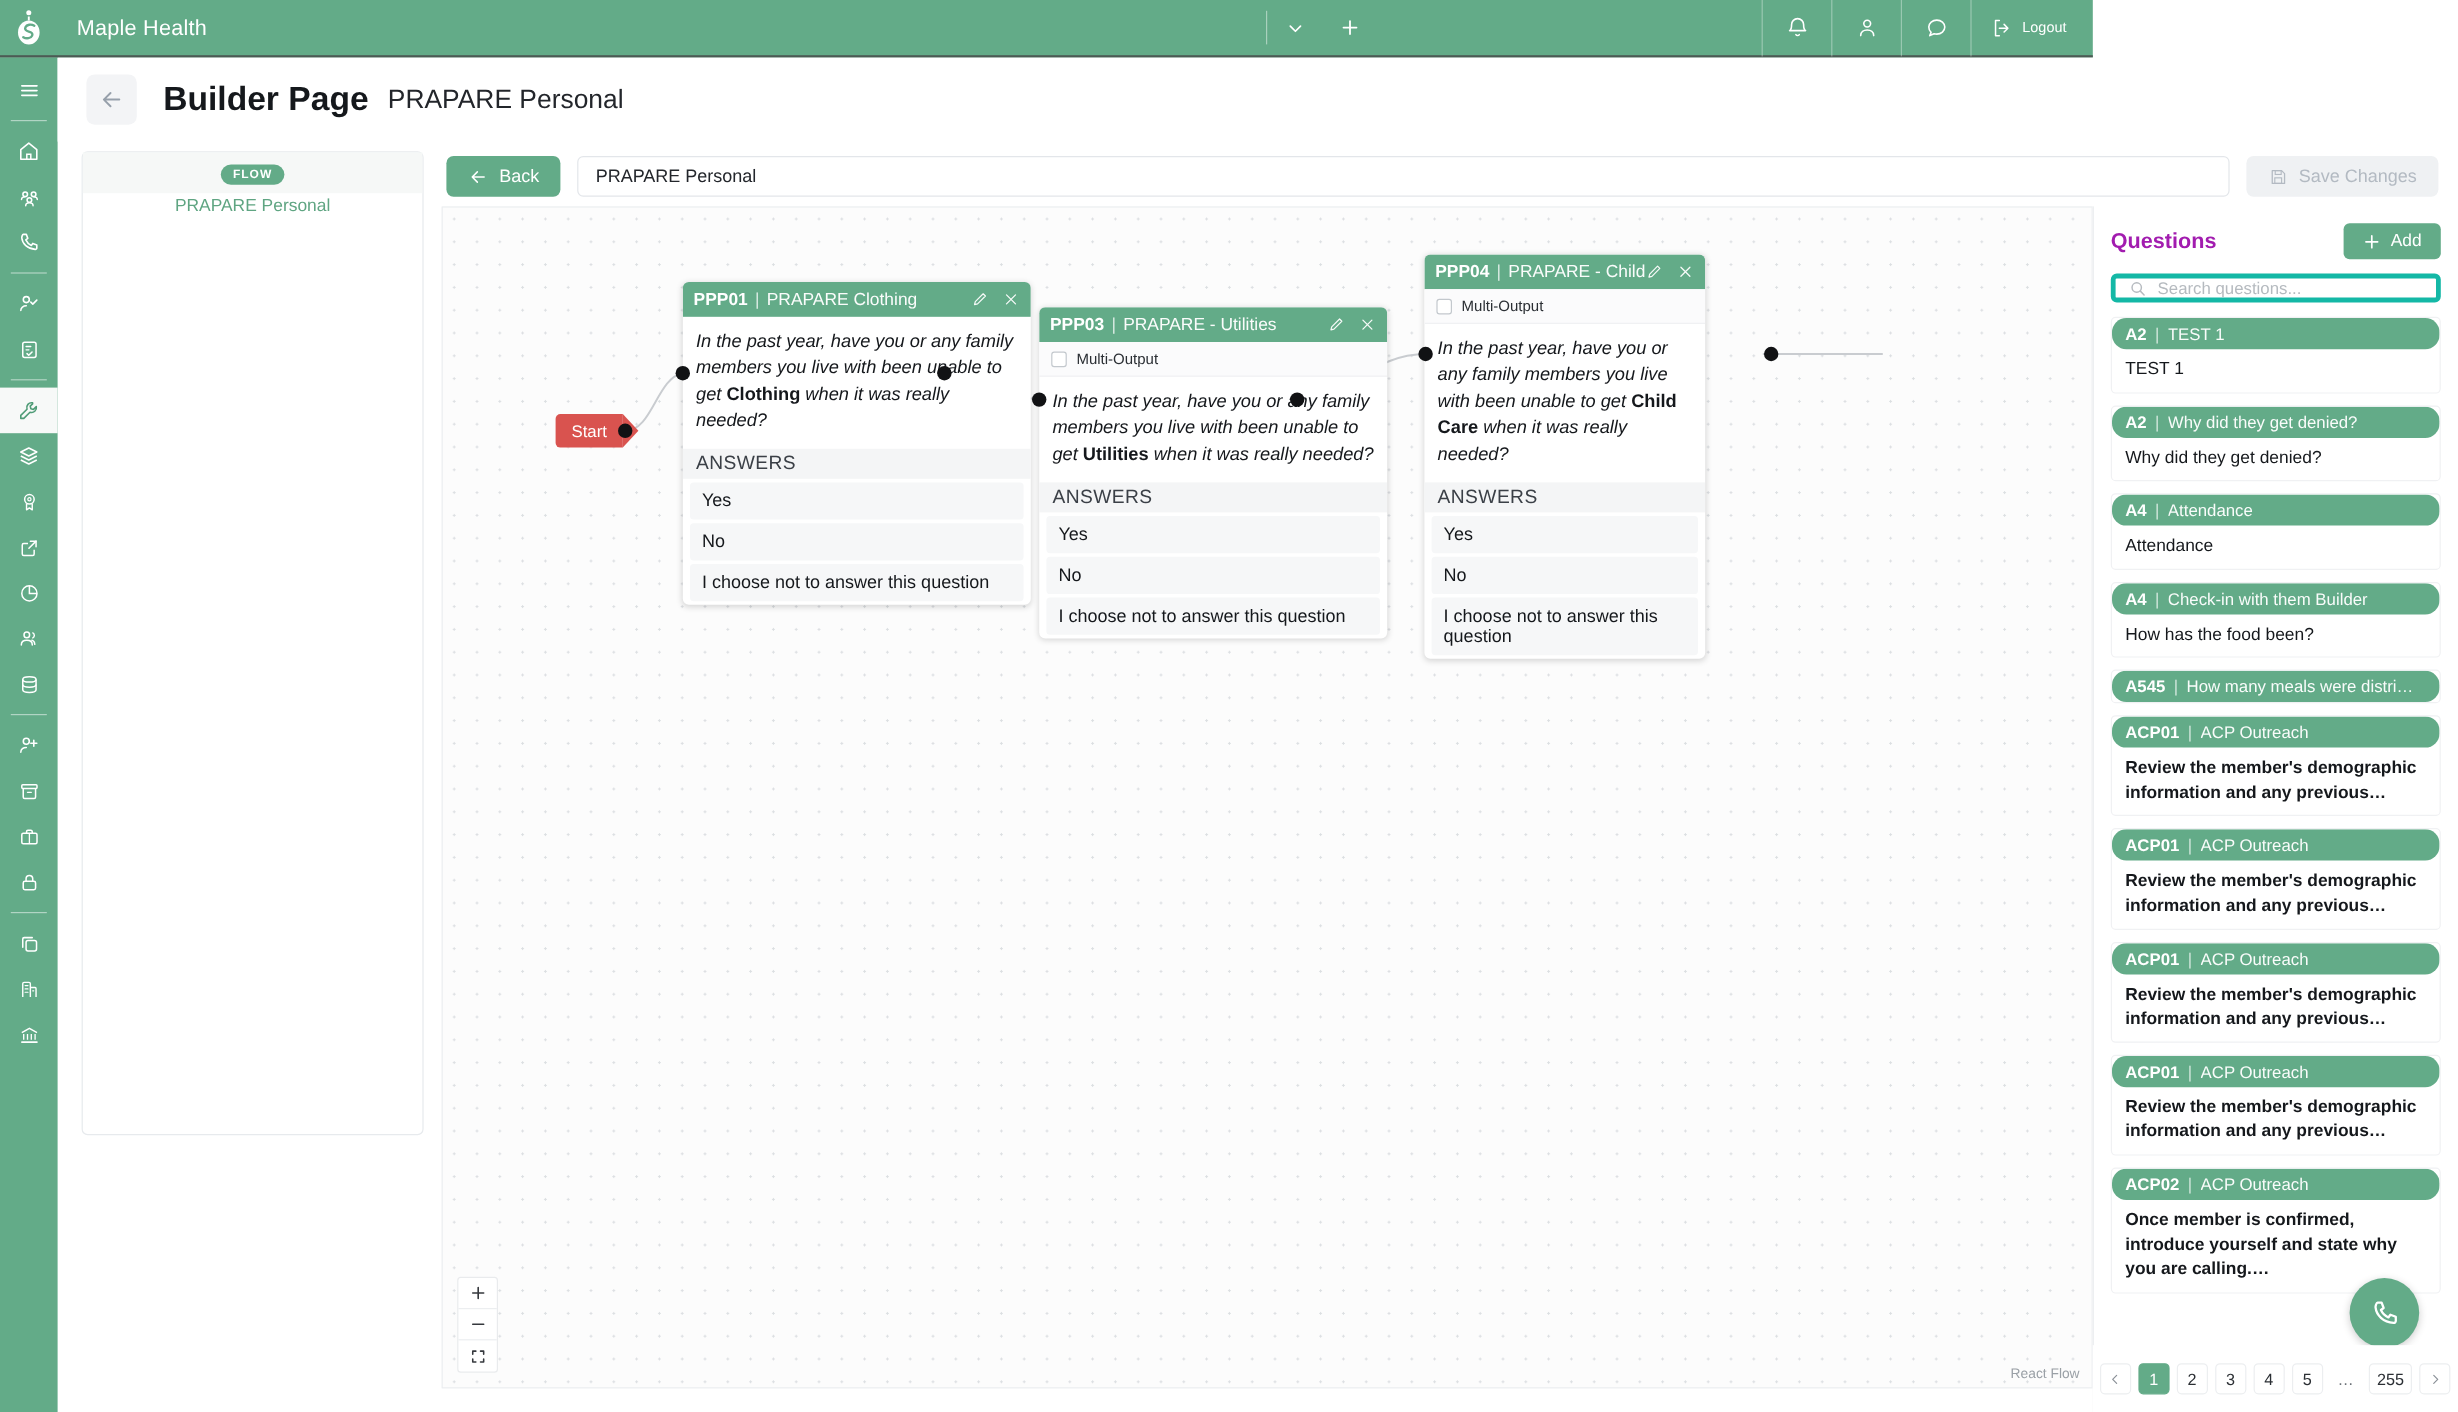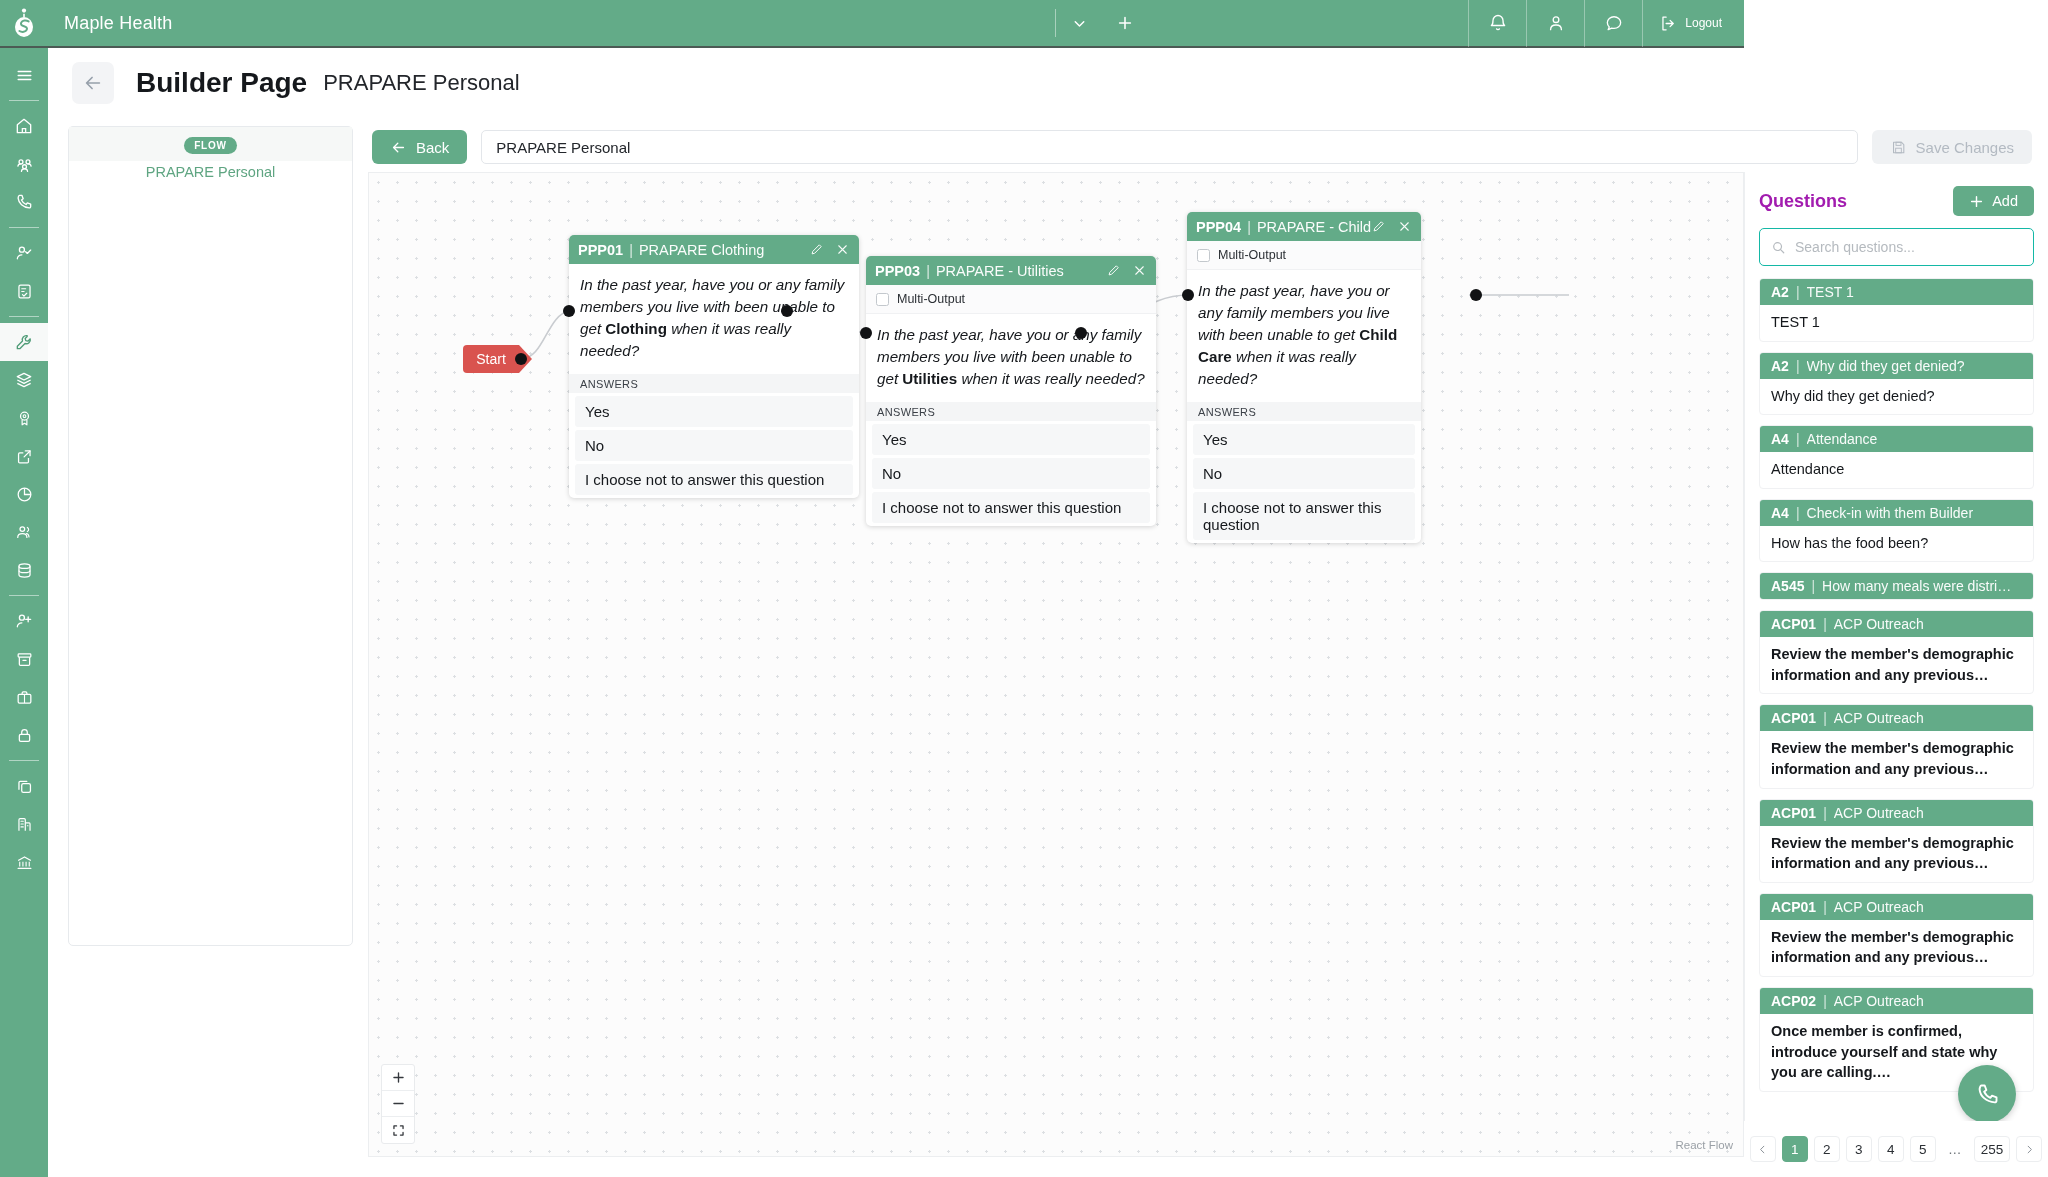--- a/index.html
+++ b/index.html
@@ -133,21 +133,21 @@
   .chk {
     width: 13px; height: 13px; border: 1.4px solid #c3c8cd; border-radius: 2.5px;
     background: #fff; cursor: pointer;
   }
   .node-question {
     padding: 10px 11px 12px 11px; font-style: italic; font-size: 15.2px;
     line-height: 1.45; color: #15181c;
   }
   .node-question b { font-style: normal; font-weight: bold; }
   .answers-label {
-    background: #f4f5f6; font-size: 11px; color: #3b4047; letter-spacing: .35px;
+    background: #f4f5f6; font-size: 16px; color: #3b4047; letter-spacing: .35px;
     padding: 4px 11px 3px 11px;
   }
   .answer {
     background: #f6f7f8; margin: 3px 6px; border-radius: 3px;
     padding: 7px 10px; font-size: 15px; color: #15181c; cursor: pointer;
   }
   .port {
     position: absolute; width: 12px; height: 12px; border-radius: 50%;
     background: #111214; cursor: crosshair;
   }
@@ -172,36 +172,36 @@
     background: #ffffff; border-left: 1px solid #edeff1; padding: 12px 14px 0 14px;
   }
   .qp-header { display: flex; align-items: center; height: 34px; }
   .qp-title { font-size: 18px; font-weight: bold; color: #a21caf; }
   .btn-add {
     margin-left: auto; background: #63ab88; color: #ffffff; border: none; border-radius: 5px;
     height: 30px; padding: 0 16px; display: flex; align-items: center; gap: 8px;
     font-size: 14.5px; cursor: pointer;
   }
   .qp-search {
-    margin-top: 10px; height: 38px; border: 1px solid #14b8a6; border-radius: 5px;
+    margin-top: 10px; height: 24px; border: 4px solid #14b8a6; border-radius: 5px;
     display: flex; align-items: center; gap: 9px; padding: 0 11px; background: #fff;
   }
   .qp-search input {
     border: none; outline: none; flex: 1 1 auto; font-size: 14px; color: #23262b;
     font-family: "Liberation Sans", sans-serif; background: transparent;
   }
   .qp-search input::placeholder { color: #b5babf; }
   .qp-list { margin-top: 12px; }
   .q-card {
     margin-bottom: 10px; border: 1px solid #f0f1f3; border-radius: 4px;
     overflow: hidden; cursor: pointer; background: #fff;
   }
   .q-head {
     background: #63ab88; color: #ffffff; padding: 5px 11px; font-size: 14px;
-    display: flex; align-items: center; white-space: nowrap; overflow: hidden;
+    display: flex; align-items: center; white-space: nowrap; overflow: hidden; border-radius: 12px;
   }
   .q-code { font-weight: bold; }
   .q-sep { margin: 0 7px; opacity: .7; }
   .q-name { opacity: .96; overflow: hidden; text-overflow: ellipsis; }
   .q-body { padding: 7px 11px 8px 11px; font-size: 14.5px; color: #15181c; line-height: 1.42; }
   .q-body.bold { font-weight: bold; }
 
   
   .pagination {
     position: absolute; left: 1744px; bottom: 0; width: 304px; height: 56px;

